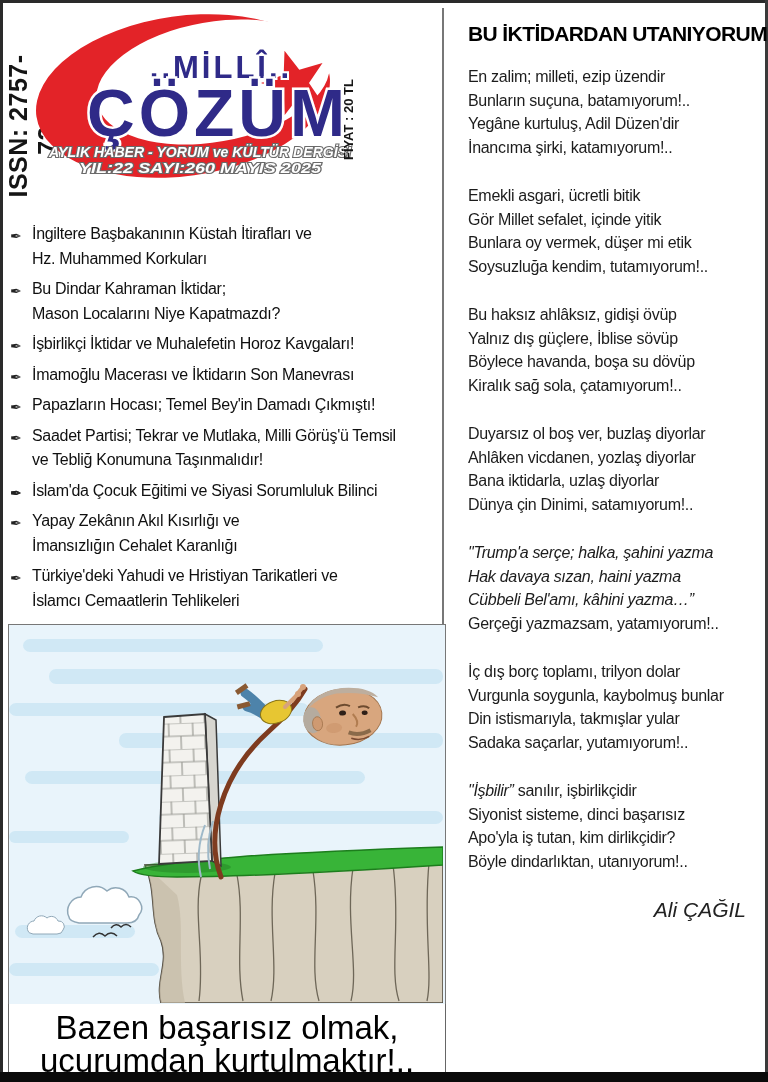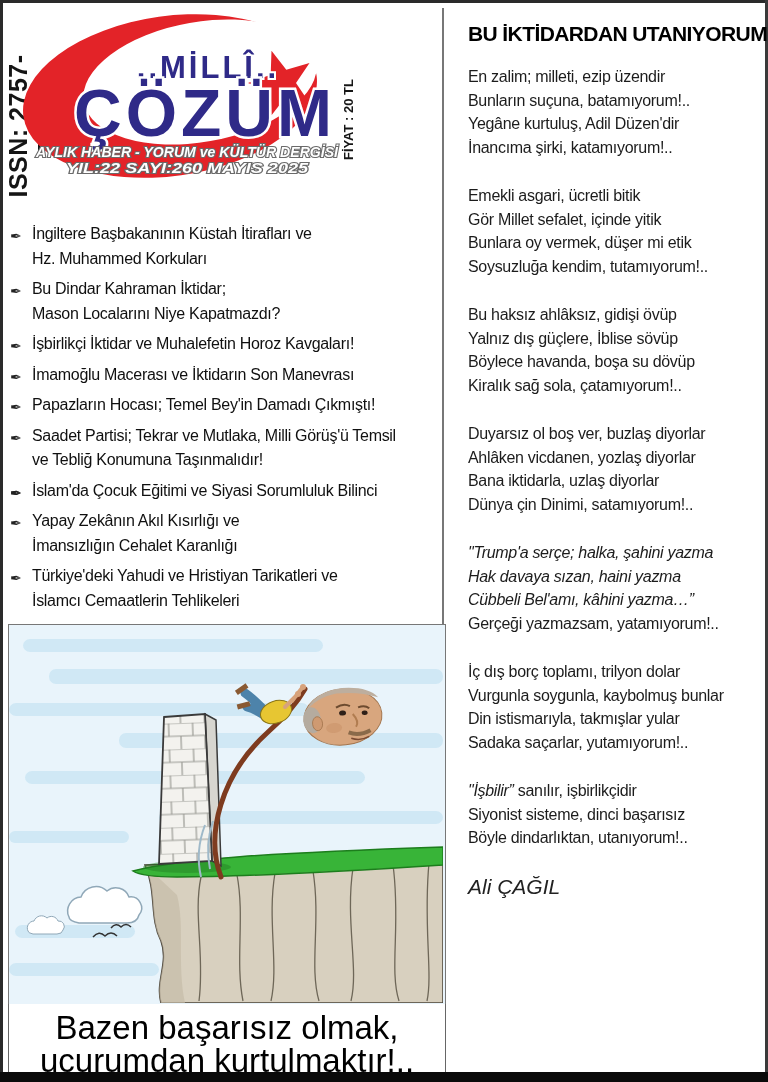--- a/index.html
+++ b/index.html
@@ -10,21 +10,21 @@
   .edge-left{position:absolute;left:0;top:0;width:3px;height:1082px;background:#2a2a2a;}
   .edge-right{position:absolute;right:0;top:0;width:3px;height:1082px;background:#3a3a3a;}
   .bottombar{position:absolute;left:0;top:1072px;width:768px;height:10px;background:#0a0a0a;}
   .divider{position:absolute;left:442px;top:8px;width:2px;height:1064px;background:#4a4a4a;opacity:.75;}
 
   
   .issn{position:absolute;left:-67px;top:97px;width:200px;text-align:center;
         font-size:25px;font-weight:bold;color:#151515;transform:rotate(-90deg);letter-spacing:.5px;}
   .price{position:absolute;left:300px;top:112px;width:96px;text-align:center;
         font-size:13px;font-weight:bold;color:#151515;transform:rotate(-90deg);}
-  .logo{position:absolute;left:12px;top:8px;width:340px;height:190px;}
+  .logo{position:absolute;left:25px;top:8px;width:340px;height:190px;}
 
   
   .articles{position:absolute;left:10px;top:222px;width:434px;margin:0;padding:0;list-style:none;}
   .articles li{position:relative;padding-left:22px;margin:0 0 6px 0;
         font-size:16px;line-height:24.5px;letter-spacing:-0.3px;color:#101010;}
   .articles li .nib{position:absolute;left:0;top:2px;font-size:14px;color:#222;}
   .articles li .atxt{white-space:pre-line;}
 
   
   .cartoon{position:absolute;left:8px;top:624px;width:436px;height:380px;margin:0;
@@ -34,21 +34,21 @@
         font-size:33px;line-height:33px;padding-top:7px;letter-spacing:0px;}
 
   
   .poemcol{position:absolute;left:452px;top:0;width:316px;height:1060px;padding:0 12px 0 16px;box-sizing:border-box;}
   .poemcol h1{margin:22px 0 0 0;text-align:center;font-size:21px;letter-spacing:-0.6px;
         font-weight:bold;color:#000;white-space:nowrap;}
   #poem{margin-top:19px;font-size:16px;line-height:23.5px;letter-spacing:-0.3px;color:#1c1c1c;}
   #poem p{margin:0 0 25px 0;}
   .pline{display:block;white-space:nowrap;}
   .it{font-style:italic;}
-  .author{text-align:left;padding-right:10px;font-style:italic;font-size:21px;color:#222;margin-top:2px;}
+  .author{text-align:right;padding-right:10px;font-style:italic;font-size:21px;color:#222;margin-top:2px;}
 </style>
 </head>
 <body>
 
 <div class="page">
 
   <div class="edge-top"></div>
   <div class="edge-left"></div>
   <div class="edge-right"></div>
   <div class="divider"></div>
@@ -204,20 +204,21 @@
         </p>
         <p>
           <span class="pline"><span>İç dış borç toplamı, trilyon dolar</span></span>
           <span class="pline"><span>Vurgunla soygunla, kaybolmuş bunlar</span></span>
           <span class="pline"><span>Din istismarıyla, takmışlar yular</span></span>
           <span class="pline"><span>Sadaka saçarlar, yutamıyorum!..</span></span>
         </p>
         <p>
           <span class="pline"><span class="it">"İşbilir”</span><span> sanılır, işbirlikçidir</span></span>
           <span class="pline"><span>Siyonist sisteme, dinci başarısız</span></span>
+          <span class="pline"><span>Apo'yla iş tutan, kim dirlikçidir?</span></span>
           <span class="pline"><span>Böyle dindarlıktan, utanıyorum!..</span></span>
         </p>
       </div>
     <div class="author">Ali ÇAĞIL</div>
   </section>
 
   <div class="bottombar"></div>
 </div>
 
 </body></html>

